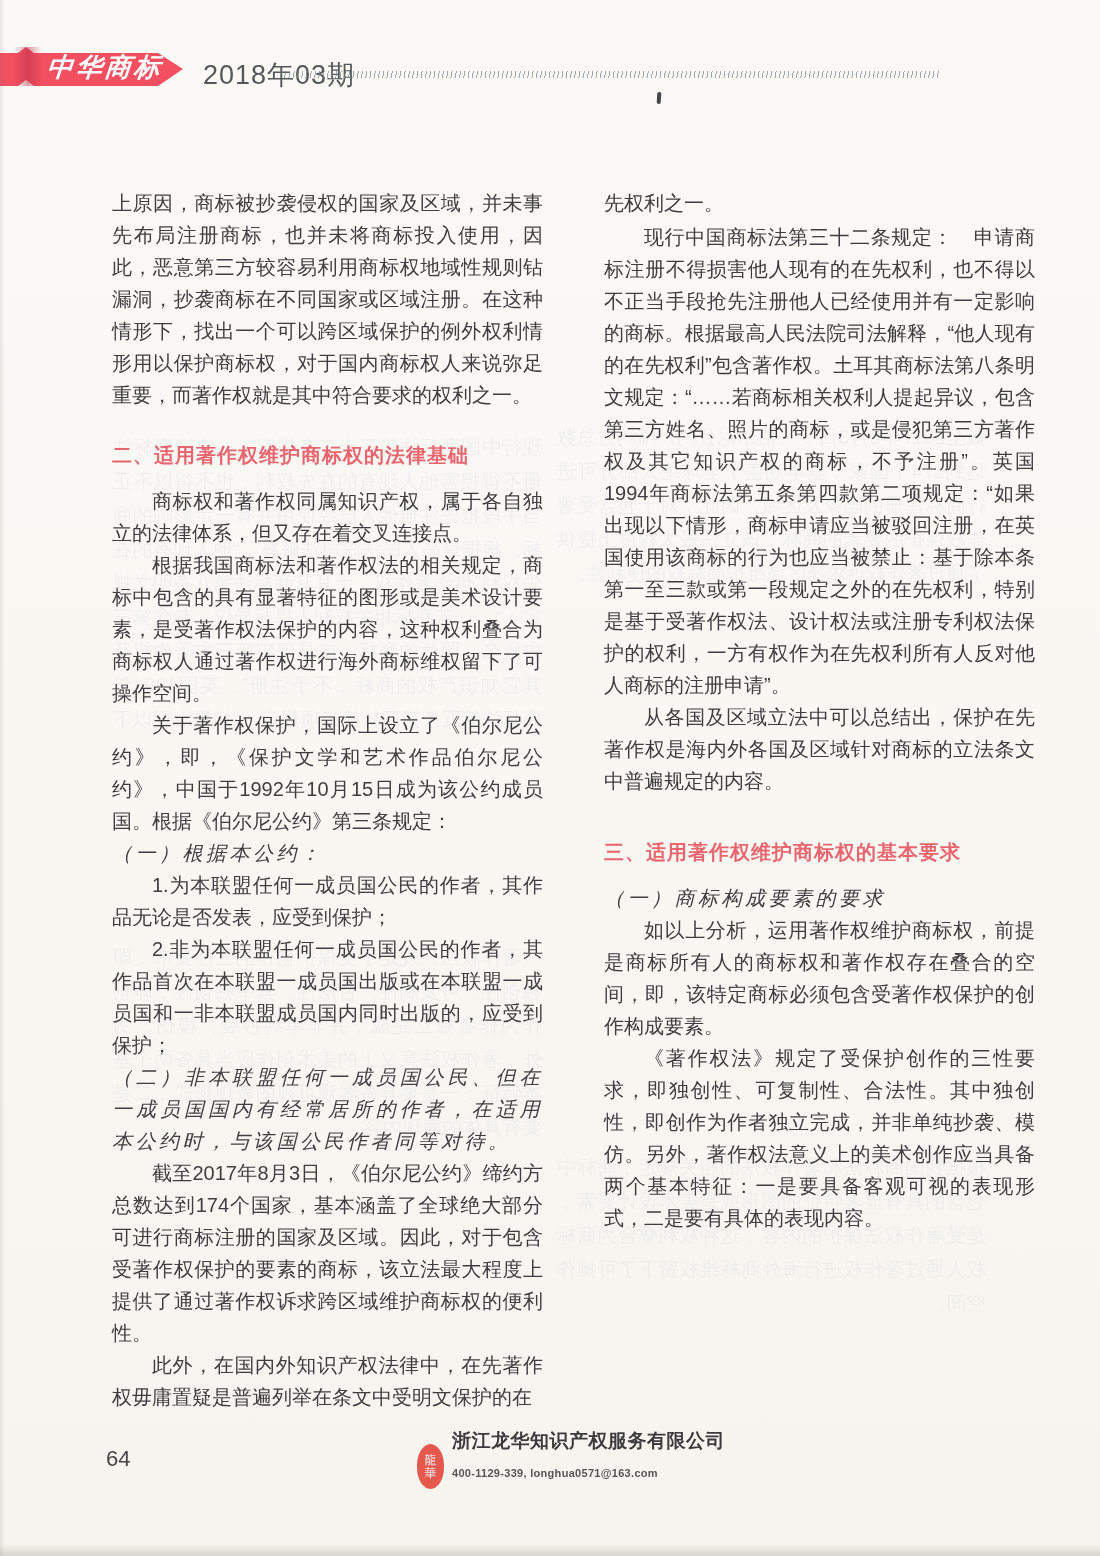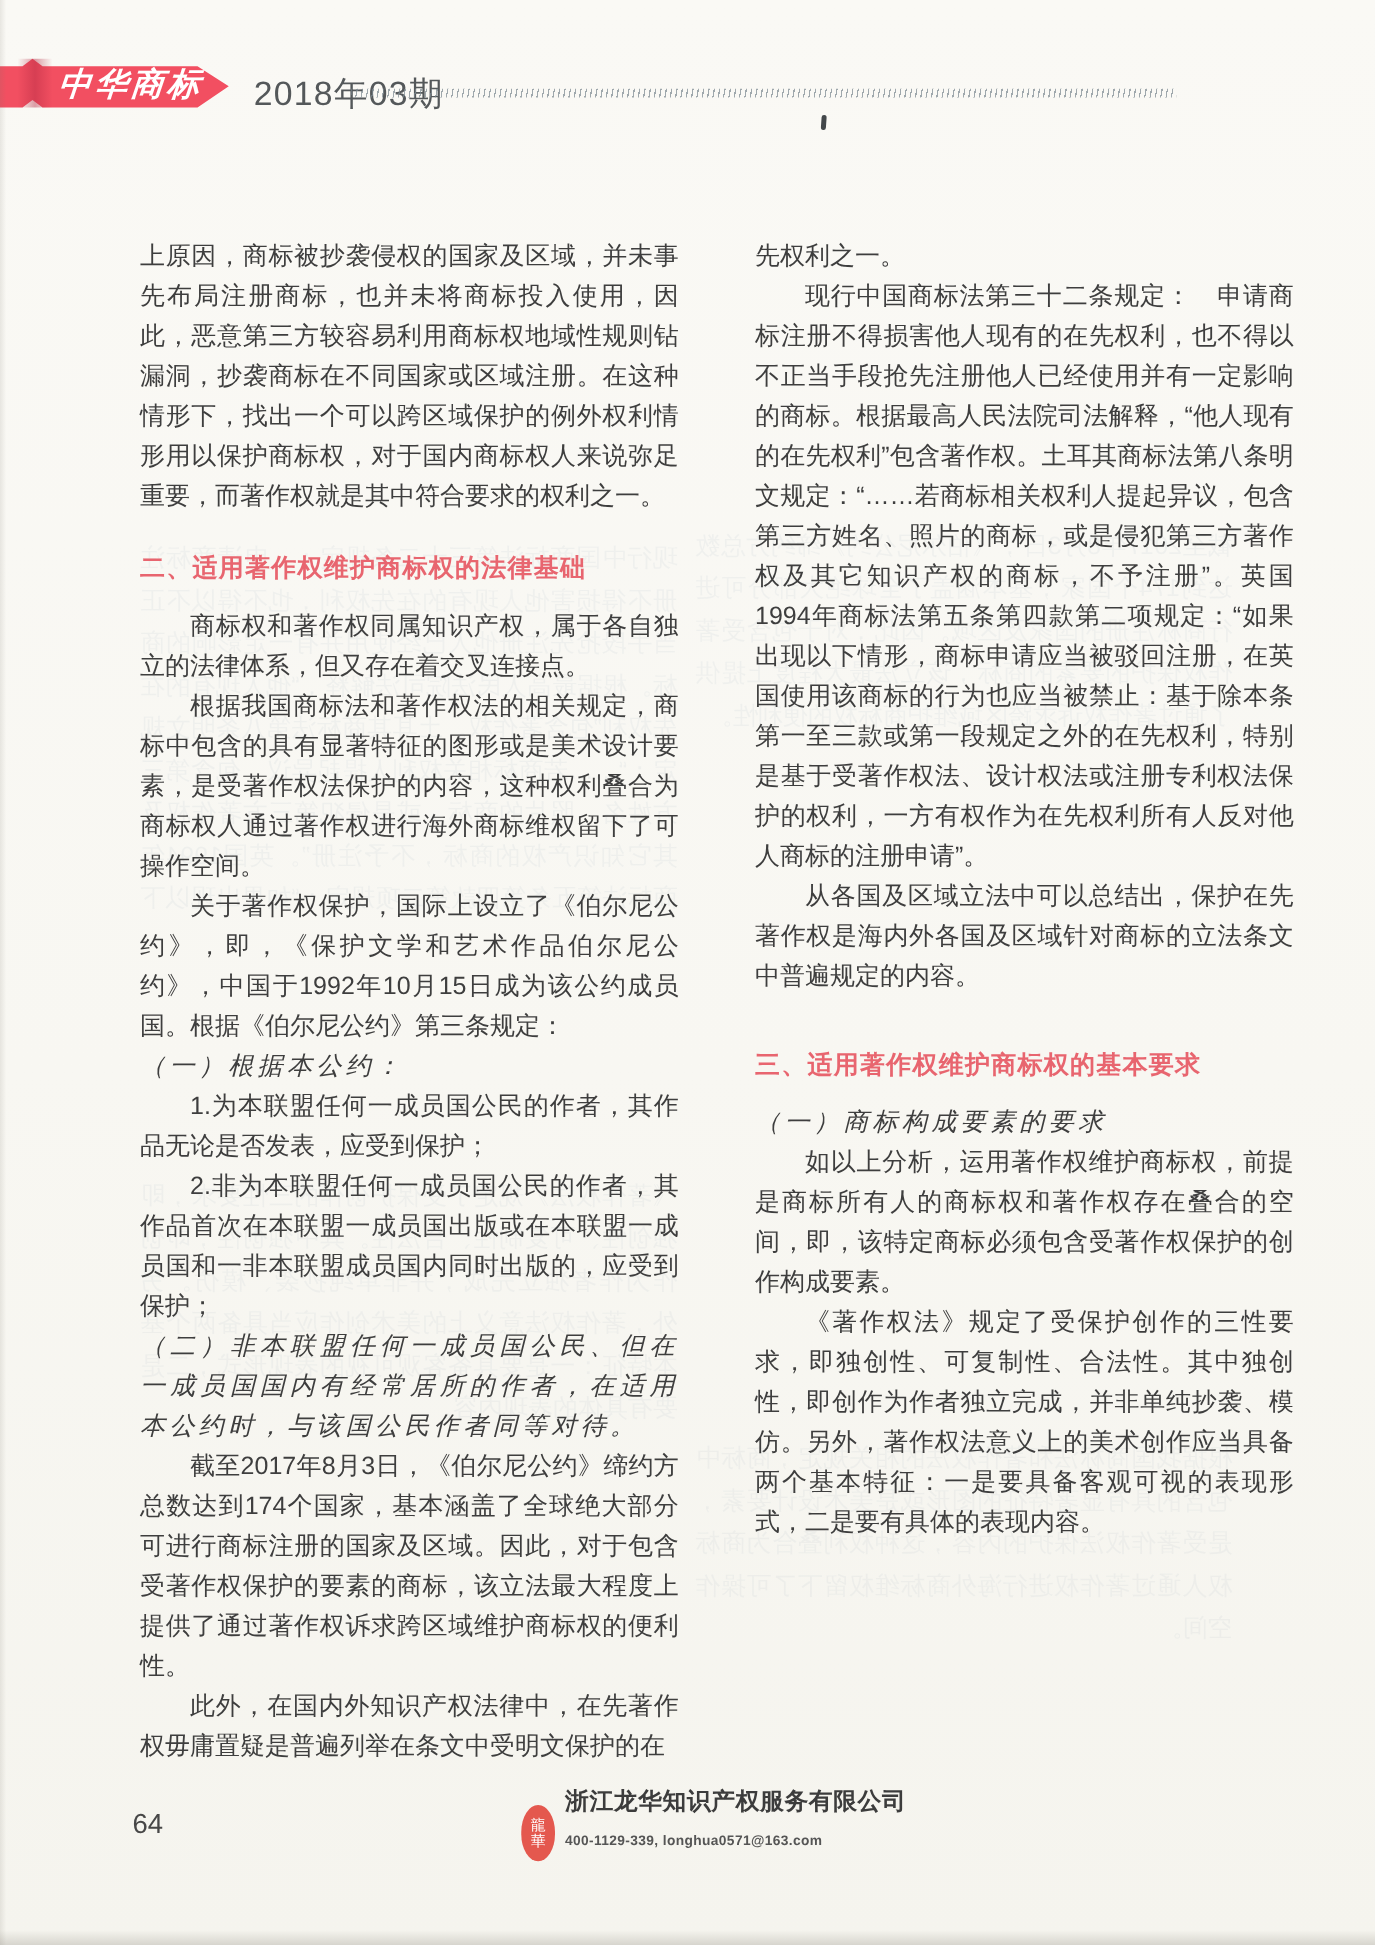--- a/index.html
+++ b/index.html
@@ -29,21 +29,21 @@
     background:#43474a; border-radius:2px; transform:rotate(4deg);
   }
   
   .col {
     position:absolute; top:189px; width:431px; text-align:justify;
     font-size:20px; line-height:32px; color:#3e3e3e;
   }
   .col-left  { left:112px; }
   .col-right { left:556px;margin-left:48px; }
   .col p { margin:0; text-indent:2em; }
-  .col p.cont { text-indent:0; }
+  .col p.cont { text-indent:0;font-family:Liberation Mono, monospace; }
   .h2red {
     font-size:20px; line-height:30px; color:#e8656f; font-weight:bold;
     margin:27px 0 15px 0; letter-spacing:1px; text-align:left;
   }
   .h2red.gap-lg { margin-top:40px; }
   .kai {
     font-family:Liberation Serif, serif; font-style:italic; letter-spacing:3.5px;
     margin:2px 0; text-indent:0 !important; font-size:20px;
   }
   

